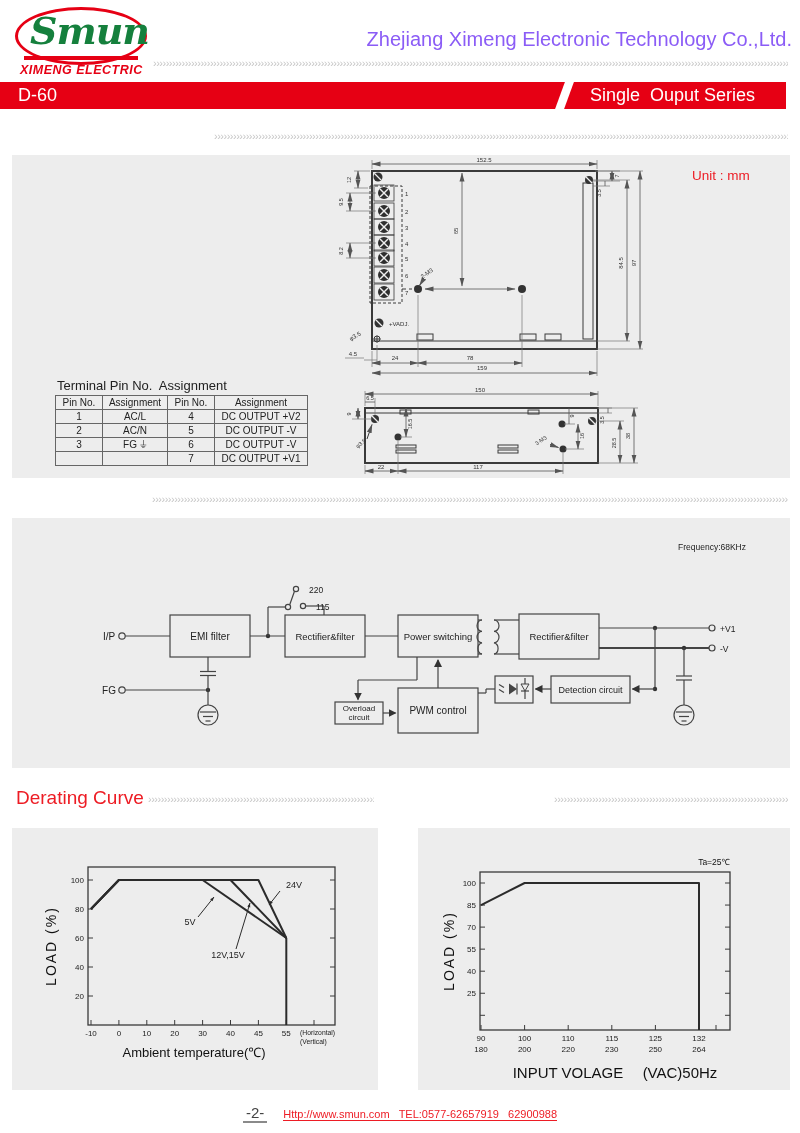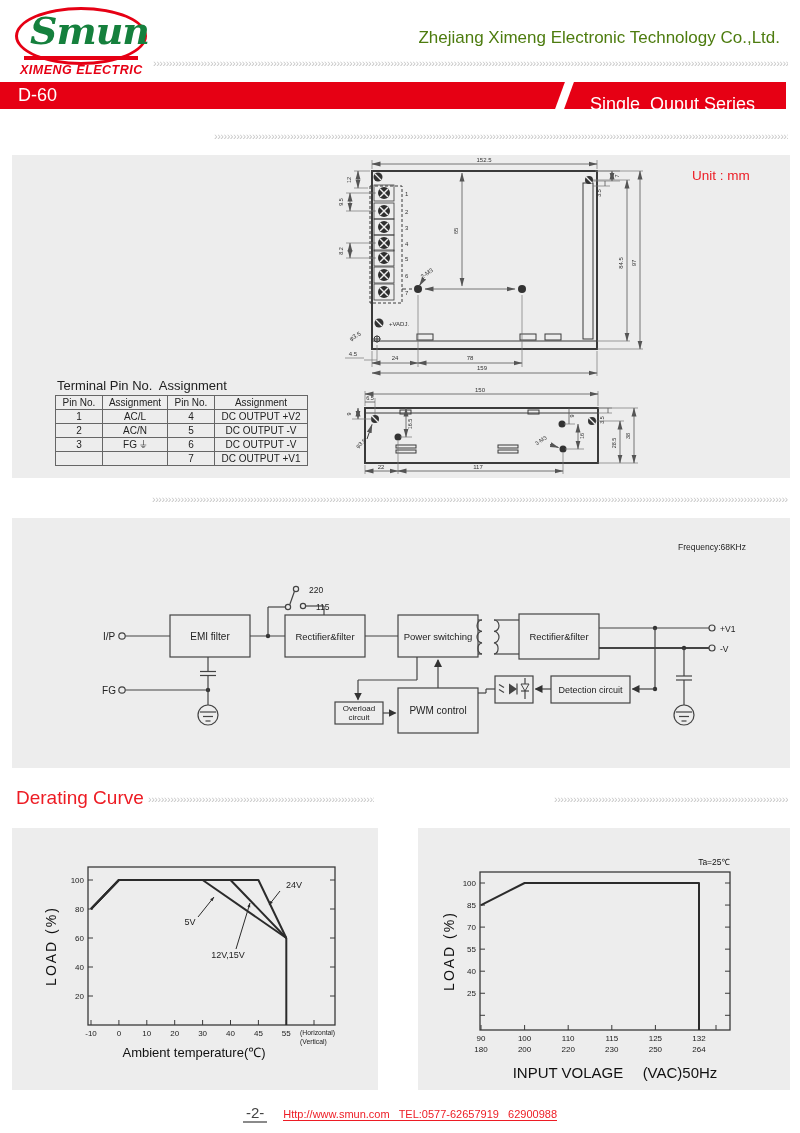--- a/index.html
+++ b/index.html
@@ -6,30 +6,30 @@
   .page{position:relative;width:800px;height:1133px;background:#fff;
         font-family:"Liberation Sans",sans-serif;overflow:hidden;}
   .abs{position:absolute;}
 
   
   .logo-ellipse{left:15px;top:7px;width:126px;height:52px;border:3px solid #e60014;border-radius:50%;}
   .logo-text{left:30px;top:8px;font-family:"DejaVu Serif",serif;font-style:italic;font-weight:bold;
              font-size:38px;color:#15803d;letter-spacing:-1px;text-align:center;}
   .logo-bar{left:24px;top:56px;width:114px;height:4px;background:#e60014;}
   .logo-sub{left:20px;top:63px;font-size:12.5px;font-weight:bold;font-style:italic;color:#e60014;letter-spacing:0.5px;}
-  .company{right:20px;top:28px;font-size:17px;color:#4d7c0f;}
+  .company{right:8px;top:28px;font-size:20px;color:#8b5cf6;}
   .chev{color:#c6c6c6;font-size:11px;line-height:11px;letter-spacing:-0.5px;
         overflow:hidden;white-space:nowrap;height:12px;}
   .chev-header{left:153px;top:58px;width:635px;}
 
   
   .banner{left:0;top:82px;width:786px;height:27px;background:#e60014;}
   .banner-model{left:18px;top:85px;color:#fff;font-size:18px;}
   .banner-slash{left:560px;top:80px;width:9px;height:31px;background:#fff;transform:skewX(-20deg);}
-  .banner-series{left:590px;top:94px;color:#fff;font-size:18px;white-space:pre;}
+  .banner-series{left:590px;top:85px;color:#fff;font-size:18px;white-space:pre;}
 
   
   .h-red{color:#ed1c24;font-size:19px;}
   .chev-mech{left:214px;top:131px;width:574px;}
   .chev-block{left:152px;top:494px;width:636px;}
   .chev-der{left:148px;top:794px;width:226px;}
   .chev-stat{left:554px;top:794px;width:234px;}
 
   .panel{position:absolute;background:#ededed;}
   .unit-label{left:692px;top:168px;color:#ed1c24;font-size:13.5px;}

